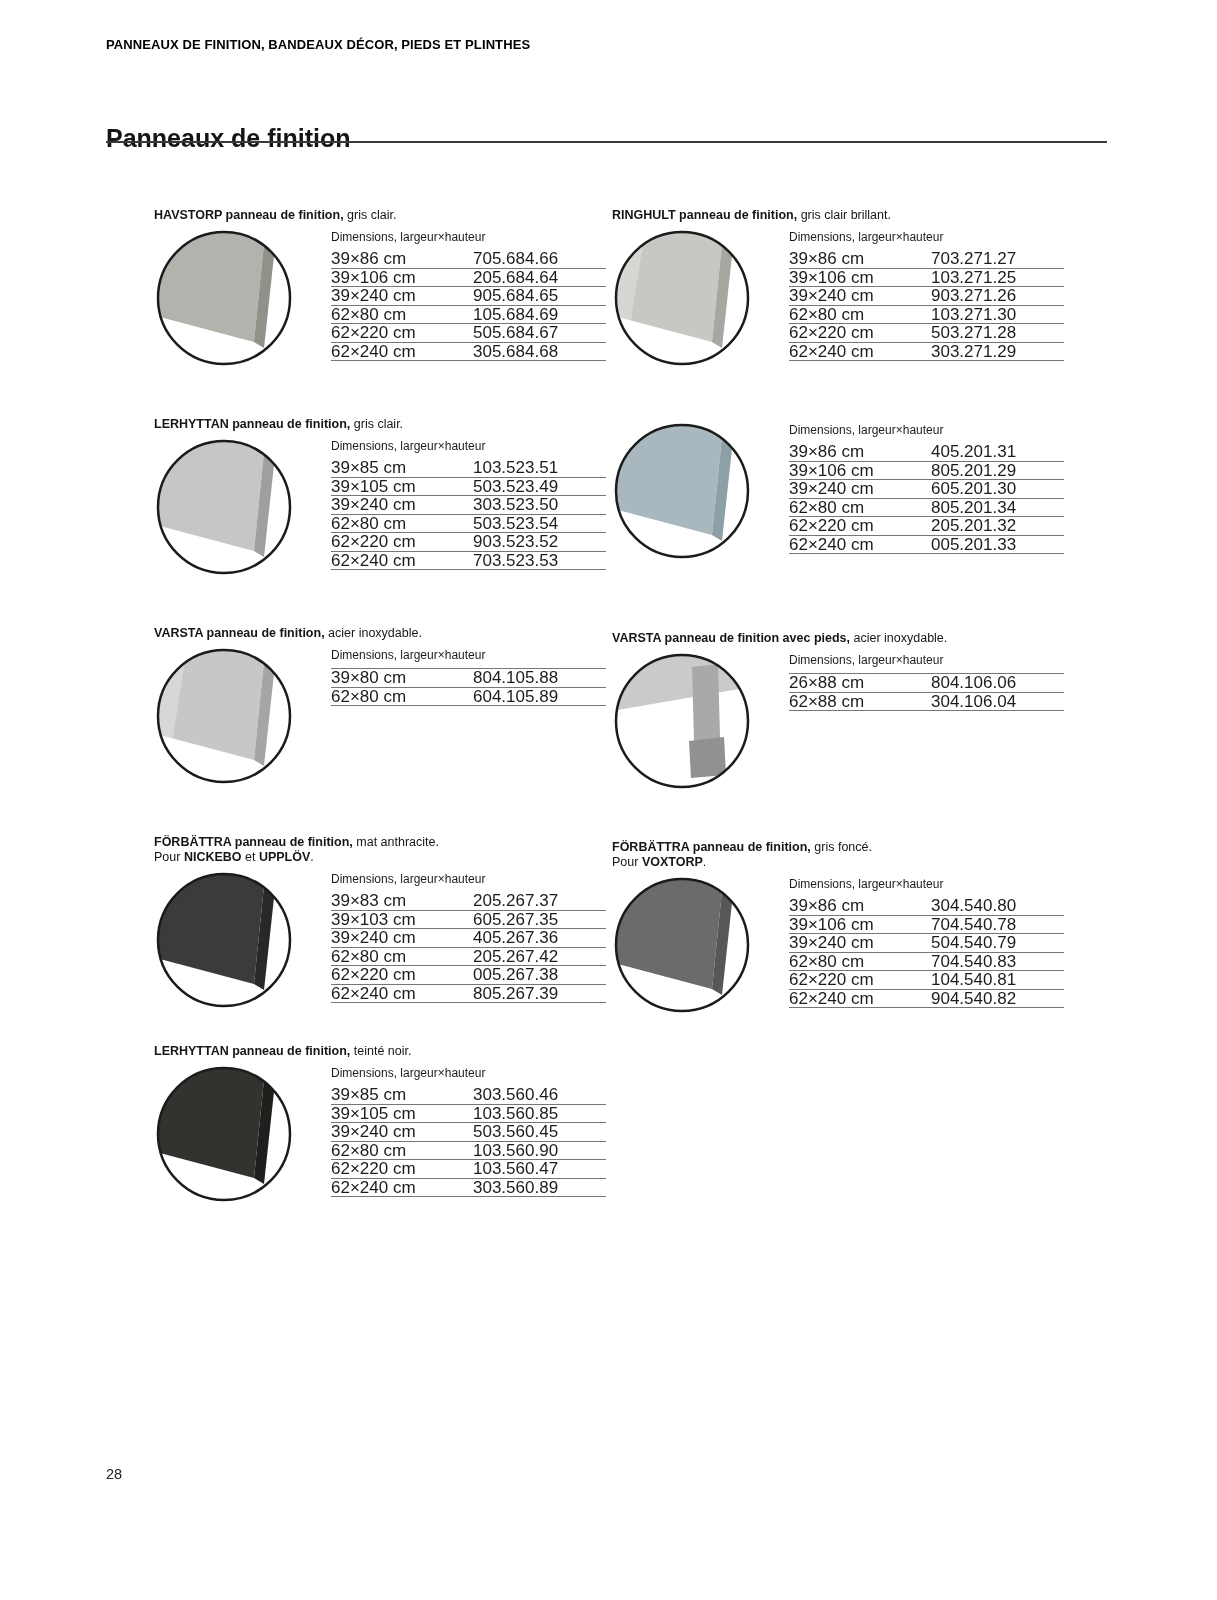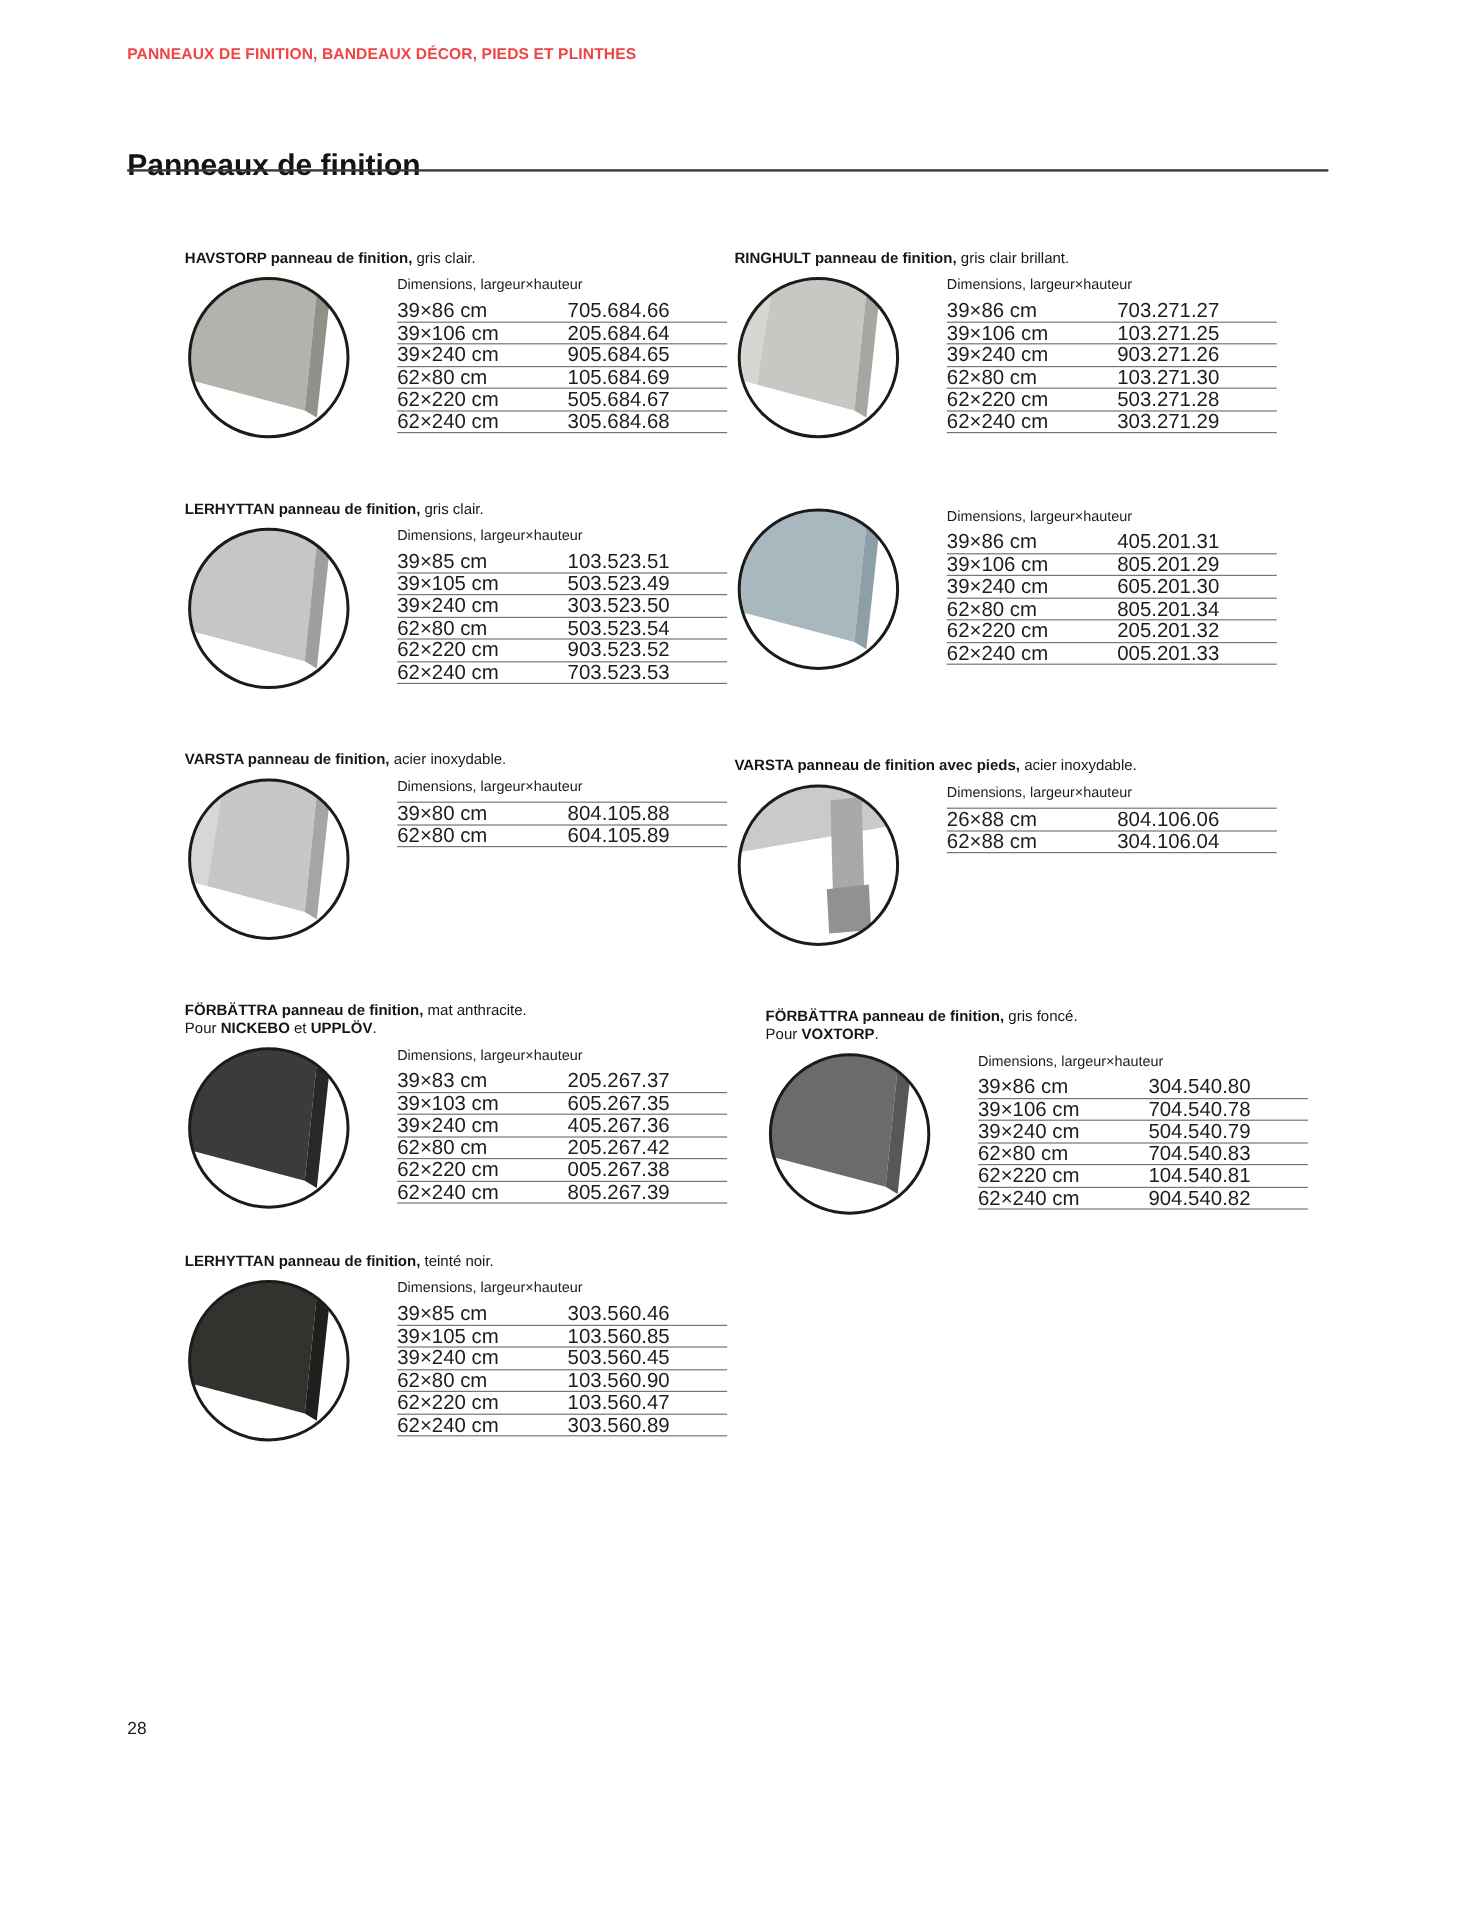--- a/index.html
+++ b/index.html
@@ -4,52 +4,52 @@
 <style>
   * { margin:0; padding:0; box-sizing:border-box; }
   html,body { background:#ffffff; }
   body {
     width:1217px; height:1600px; position:relative;
     font-family:"Liberation Sans", sans-serif;
     color:#1a1a1a;
   }
   .kicker {
     position:absolute; left:106px; top:37px;
-    font-size:13px; font-weight:bold; letter-spacing:.1px; color:#ef4444;
+    font-size:13px; font-weight:bold; letter-spacing:.1px; color:#000000;
   }
   .page-title {
     position:absolute; left:106px; top:124px;
     font-size:25px; font-weight:bold; color:#141414;
   }
   .title-rule {
     position:absolute; left:106px; top:141px; width:1001px; height:2px;
     background:#3a3a3a;
   }
   .col { position:absolute; top:207px; }
   .col-left  { left:106px; width:460px;margin-left:48px; }
   .col-right { left:612px; width:490px; }
   .product { height:209px; }
-  .product.indent { margin-left:26px; }
+  .product.indent { }
   .ptitle { font-size:12.5px; line-height:16px; color:#161616; }
   .pname { font-weight:bold; }
   .pline2 { font-size:12.5px; line-height:15px; color:#161616; }
   .pline2 .b { font-weight:bold; }
   .pbody { display:flex; gap:37px; margin-top:5px; }
   .pimg { flex:0 0 140px; width:140px; height:140px; }
   .ptable { flex:0 0 275px; width:275px; padding-top:2px; }
   .thead { font-size:12px; line-height:14px; color:#1c1c1c; margin-bottom:6px; }
   .rows.toprule { border-top:1px solid #767676; }
   .trow {
     display:flex; align-items:baseline;
     padding:2px 0 2.5px; border-bottom:1px solid #767676;
     font-size:17px; line-height:13px; color:#1c1c1c;
   }
   .tdim { width:142px; }
   .tart { flex:1; }
-  .page-number { position:absolute; left:106px; top:1433px; font-size:14.5px; color:#222; }
+  .page-number { position:absolute; left:106px; top:1466px; font-size:14.5px; color:#222; }
 </style>
 </head>
 <body>
 
 <div class="kicker">PANNEAUX DE FINITION, BANDEAUX DÉCOR, PIEDS ET PLINTHES</div>
 <h1 class="page-title">Panneaux de finition</h1>
 <div class="title-rule"></div>
 
 <div class="col col-left" id="col-left">
   <section class="product">

